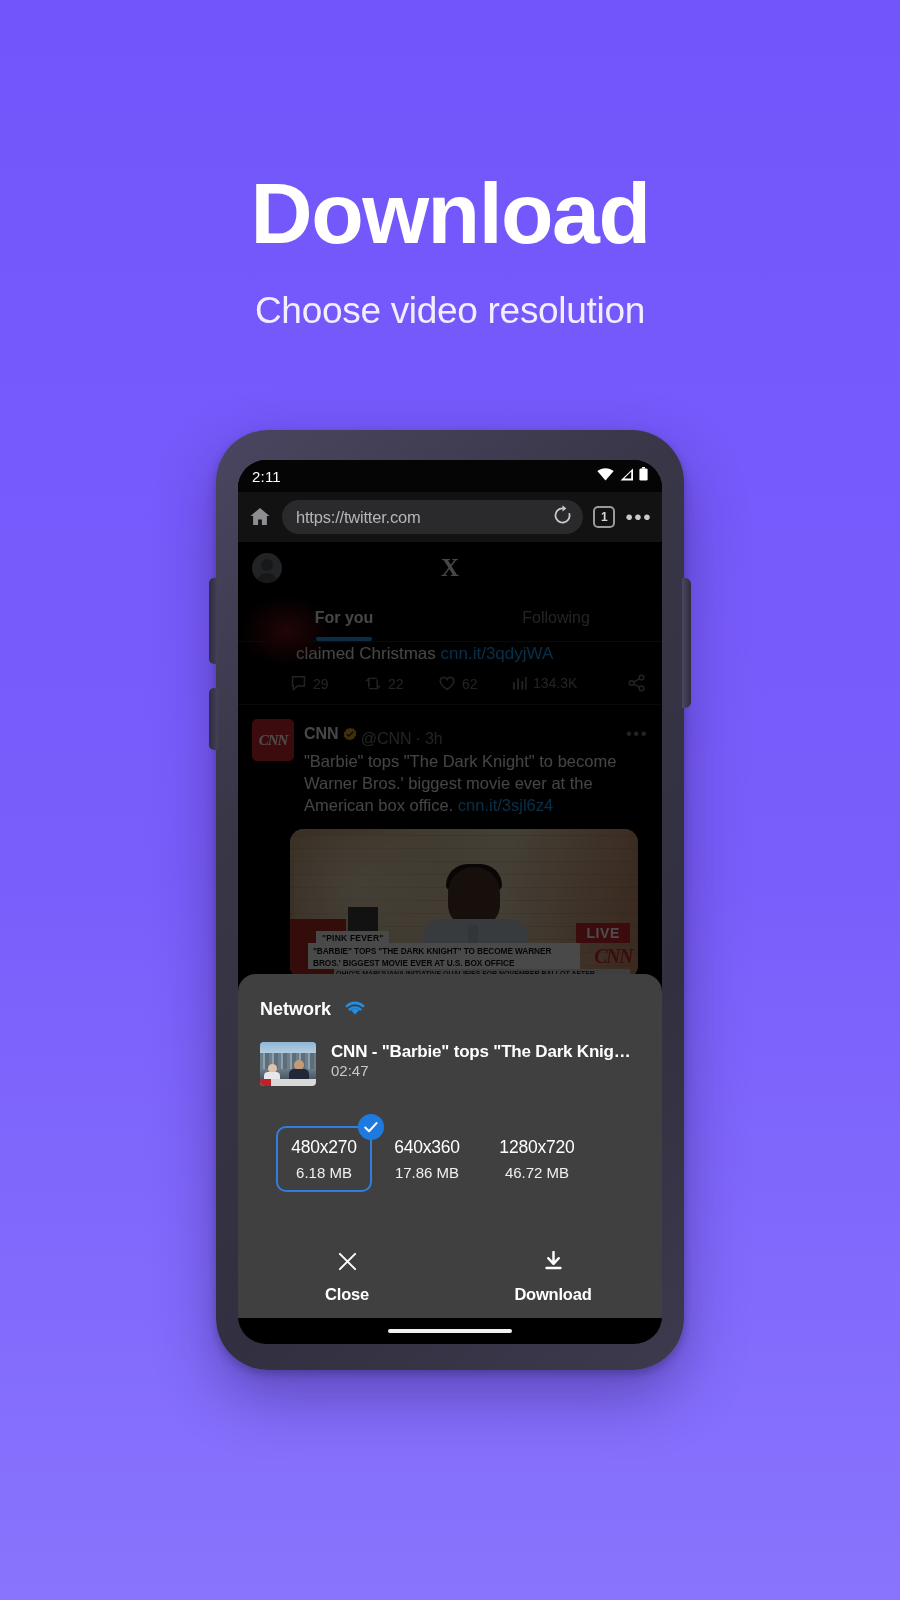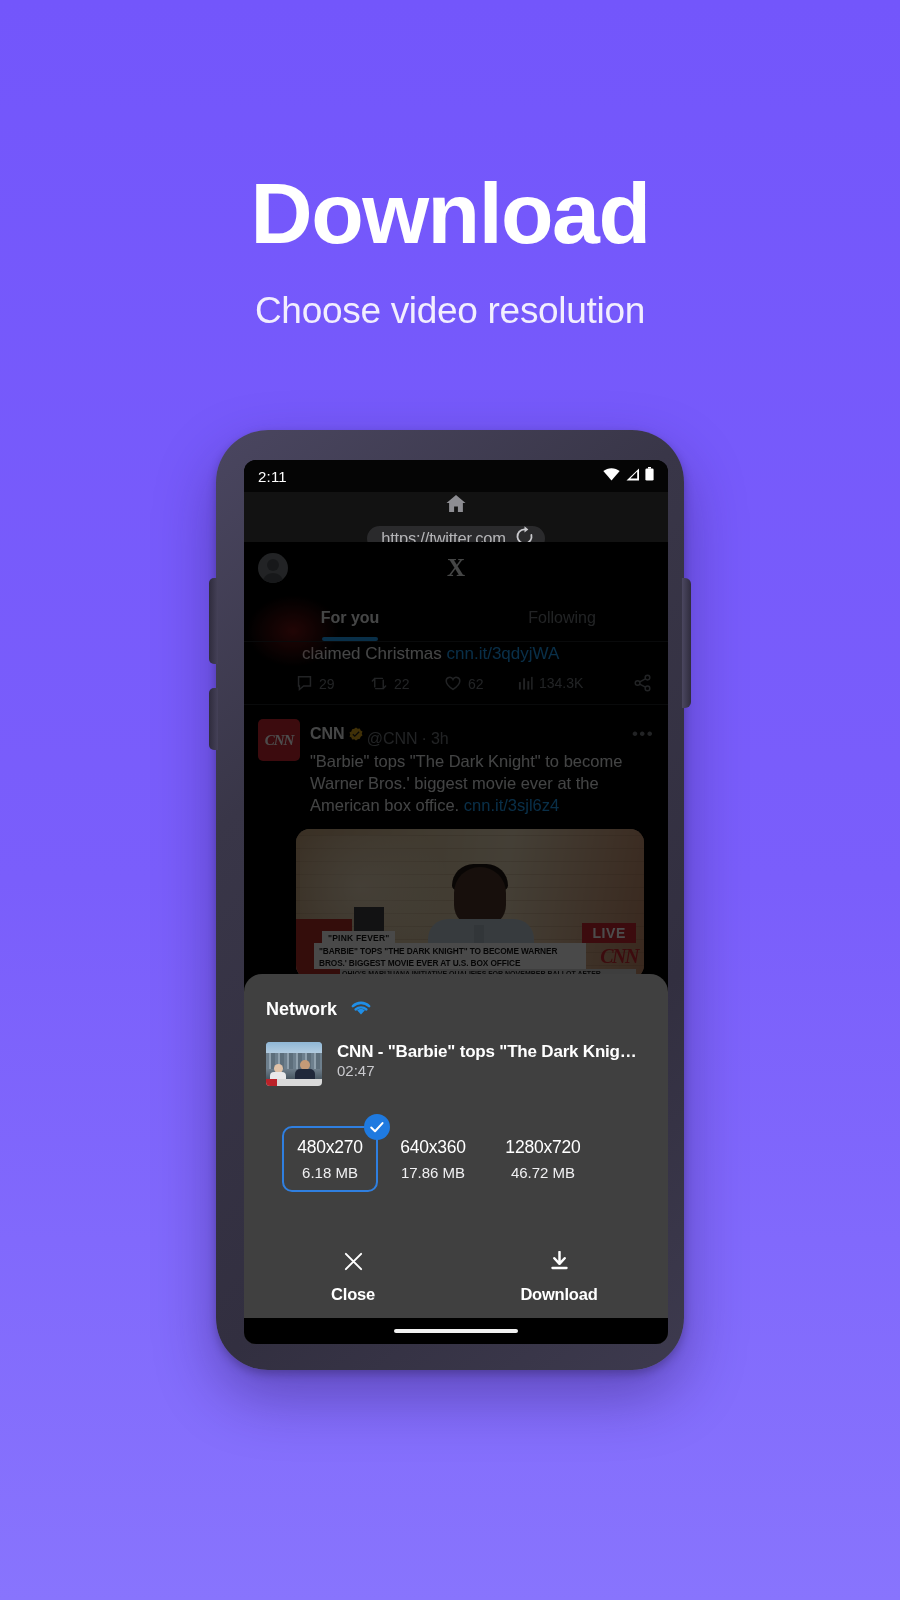--- a/index.html
+++ b/index.html
@@ -43,36 +43,36 @@
     border-radius:5px 0 0 5px;
   }
   .btn-side.b1 { top:148px; height:86px; }
   .btn-side.b2 { top:258px; height:62px; }
   .btn-side.right {
     left:auto; right:-7px; top:148px; height:130px;
     border-radius:0 6px 6px 0;
     background:linear-gradient(270deg,#2f2c3d,#4b4760);
   }
   .screen {
-    position:absolute; left:28px; top:30px; width:424px; height:884px;
-    background:#000; border-radius:12px; overflow:hidden;
+    position:absolute; left:22px; top:30px; width:424px; height:884px;
+    background:#000; border-radius:28px; overflow:hidden;
   }
 
   
   .statusbar {
     height:32px; display:flex; align-items:center;
     padding:0 14px; background:#050505; color:#fff;
   }
   .status-time { font-size:15px; font-weight:400; letter-spacing:.2px; }
   .status-icons { margin-left:auto; display:flex; align-items:center; gap:5px; }
 
   
   .browserbar {
     height:50px; background:#121212; display:flex; align-items:center;
-    padding:0 10px; gap:10px;flex-direction:column;
+    padding:0 10px; gap:10px;
   }
   .home-ico { width:24px; height:24px; flex:0 0 auto; }
   .urlfield {
     flex:1 1 auto; height:34px; background:#2a2a2c; border-radius:18px;
     display:flex; align-items:center; padding:0 10px 0 14px; gap:8px;
   }
   .url-text {
     flex:1 1 auto; color:#b5b5b8; font-size:16.5px;
     white-space:nowrap; overflow:hidden; letter-spacing:-.2px;
   }

